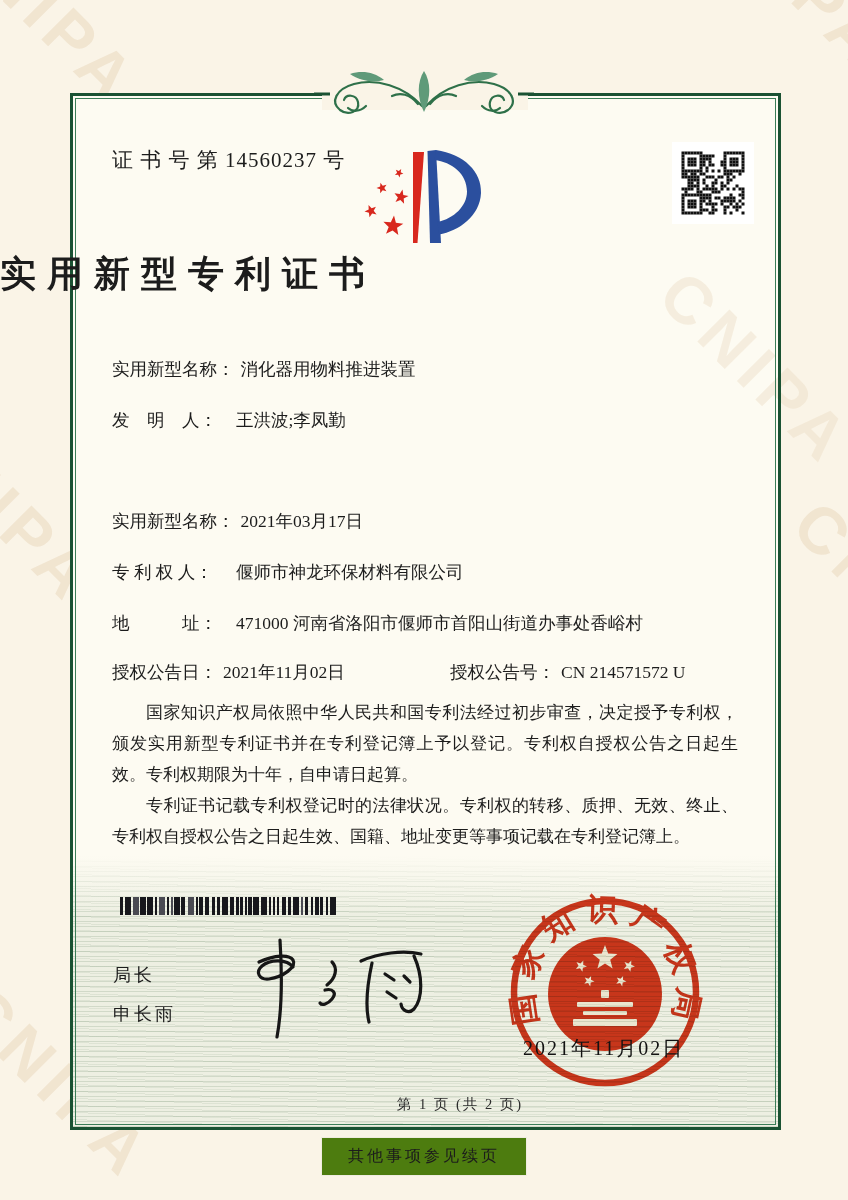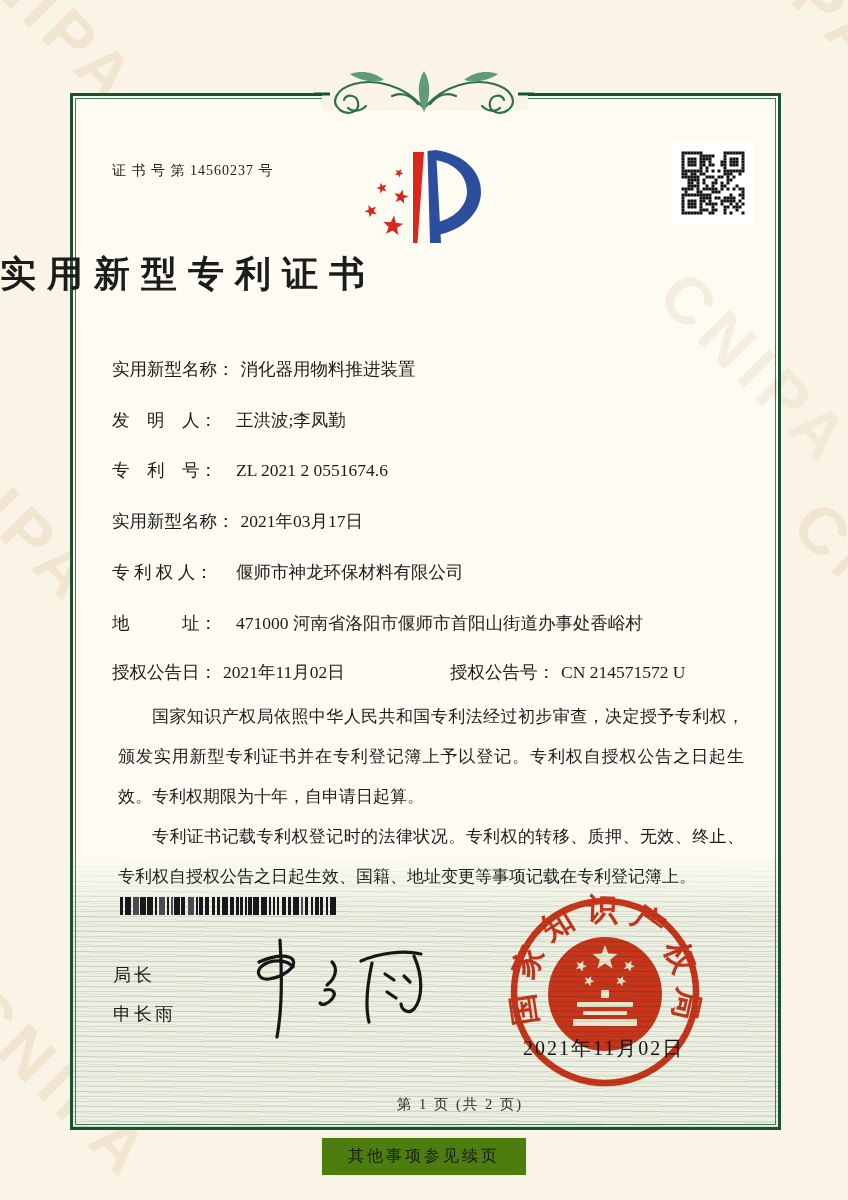--- a/index.html
+++ b/index.html
@@ -27,32 +27,32 @@
       background:linear-gradient(#fdfbf2,rgba(253,251,242,0));}
   .frame{position:absolute;left:70px;top:93px;width:705px;height:1031px;
          border:3px solid var(--border-green);z-index:4;pointer-events:none;}
   .frame::after{content:"";position:absolute;left:2px;top:2px;right:2px;bottom:2px;
          border:1px solid var(--inner-green);}
   .ornament{position:absolute;left:314px;top:66px;z-index:5;}
   .ornament-bg{position:absolute;left:322px;top:80px;width:206px;height:30px;
          background:#faf4e7;z-index:4;}
   
   .cz{position:absolute;z-index:6;color:var(--ink);}
-  .cert-no{left:112px;top:146px;font-size:14px;letter-spacing:1px;margin-top:16px;}
+  .cert-no{left:112px;top:146px;font-size:21px;letter-spacing:1px;}
   .logo{left:353px;top:140px;}
   .qr-wrap{left:672px;top:142px;width:82px;height:82px;background:#fff;
            display:flex;align-items:center;justify-content:center;}
   .title{left:0;top:250px;width:848px;text-align:left;font-size:36px;
          font-weight:bold;letter-spacing:11px;}
   .field-row{left:112px;font-size:17.5px;white-space:nowrap;}
   .field-label{display:inline-block;min-width:118px;}
   .field-value{margin-left:6px;}
   .grant-second{position:absolute;left:338px;top:0;white-space:nowrap;}
-  .paragraphs{left:112px;top:697px;width:626px;font-size:17px;line-height:40px;
-              text-align:justify;margin-left:6px;}
+  .paragraphs{left:112px;top:697px;width:626px;font-size:17px;line-height:31px;
+              text-align:justify;}
   .paragraphs p{margin:0;text-indent:2em;}
   .barcode{left:120px;top:897px;}
   .signer-title{left:113px;top:963px;font-size:18px;letter-spacing:3px;text-align:right;}
   .signer-name{left:113px;top:1002px;font-size:18px;letter-spacing:3px;}
   .signature{left:235px;top:932px;}
   .seal{left:505px;top:892px;mix-blend-mode:multiply;}
   .seal-date{left:523px;top:1035px;font-size:20px;letter-spacing:2px;color:#121212;
              font-weight:500;z-index:7;}
   .page-num{left:0;top:1095px;width:848px;text-align:center;font-size:14.5px;color:#2c2c2c;
             letter-spacing:2px;margin-left:36px;}
@@ -359,23 +359,20 @@
   </div>
 
   <div class="cz title">实用新型专利证书</div>
 
   <div class="cz field-row" style="top:357px">
     <span class="field-label">实用新型名称：</span><span class="field-value">消化器用物料推进装置</span>
   </div>
   <div class="cz field-row" style="top:408px">
     <span class="field-label">发　明　人：</span><span class="field-value">王洪波;李凤勤</span>
   </div>
-  <div class="cz field-row" style="top:458px">
-    <span class="field-label">专　利　号：</span><span class="field-value">ZL 2021 2 0551674.6</span>
-  </div>
   <div class="cz field-row" style="top:509px">
     <span class="field-label">实用新型名称：</span><span class="field-value">2021年03月17日</span>
   </div>
   <div class="cz field-row" style="top:560px">
     <span class="field-label">专 利 权 人：</span><span class="field-value">偃师市神龙环保材料有限公司</span>
   </div>
   <div class="cz field-row" style="top:611px">
     <span class="field-label">地　　　址：</span><span class="field-value">471000 河南省洛阳市偃师市首阳山街道办事处香峪村</span>
   </div>
   <div class="cz field-row" style="top:660px">

